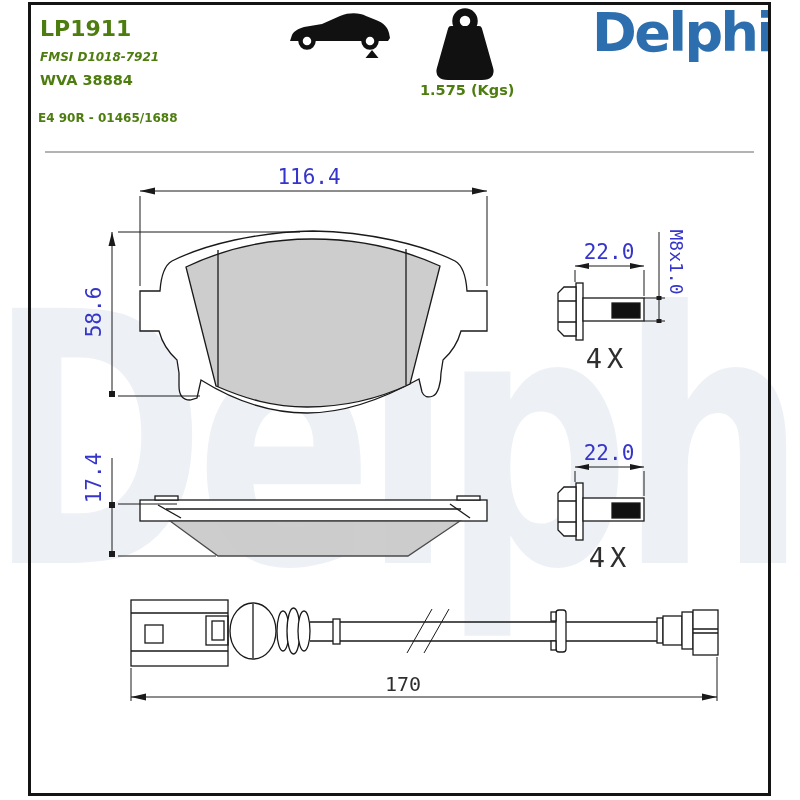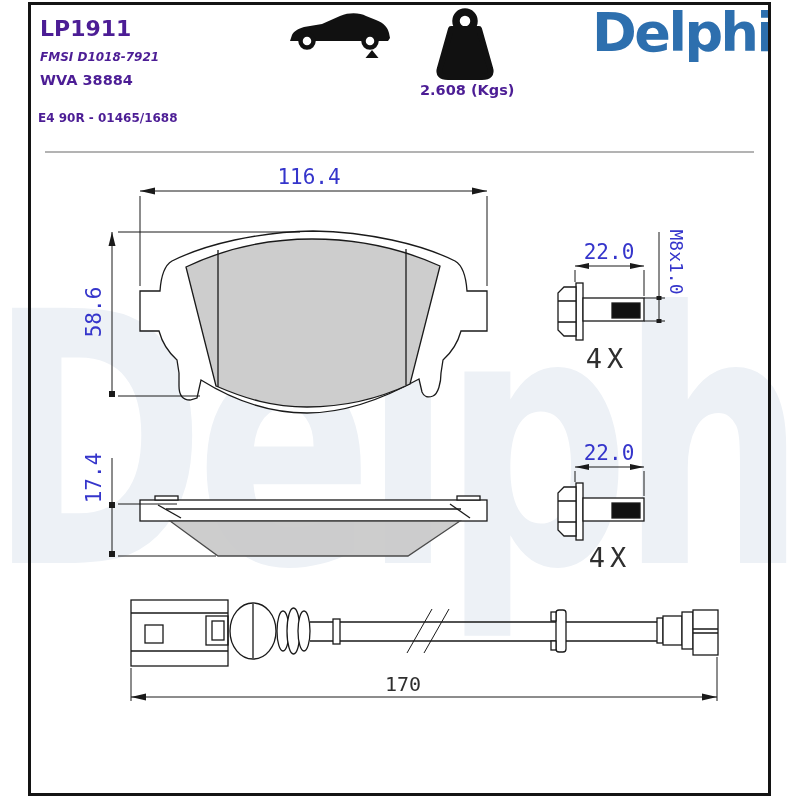--- a/index.html
+++ b/index.html
@@ -10,21 +10,21 @@
   .frame{
     position:absolute;left:28px;top:2px;width:737px;height:788px;
     border:3px solid #141414;z-index:3;pointer-events:none;
   }
   .watermark{
     position:absolute;left:-12px;top:267px;z-index:0;
     font-size:350px;font-weight:700;line-height:1;letter-spacing:-14px;
     color:#edf1f6;white-space:nowrap;
     transform:scaleX(0.75);transform-origin:left center;
   }
-  .hdr{position:absolute;z-index:2;color:#4c1d95;}
+  .hdr{position:absolute;z-index:2;color:#4d7c0f;}
   .part-number{left:40px;top:16px;font-size:22px;font-weight:700;}
   .fmsi{left:40px;top:50px;font-size:12px;font-weight:700;font-style:italic;}
   .wva{left:40px;top:72px;font-size:14.5px;font-weight:700;}
   .approval{left:38px;top:111px;font-size:12px;font-weight:700;}
   .weight-label{left:420px;top:82px;font-size:14.5px;font-weight:700;}
   .brand-logo{
     left:592px;top:1px;font-size:54px;font-weight:800;letter-spacing:-2.5px;
     color:#2d6fae;font-family:"DejaVu Sans","Liberation Sans",sans-serif;
   }
   .divider{
@@ -196,21 +196,21 @@
       <path d="M131,697 L146,693.5 L146,700.5 Z"></path>
       <path d="M717,697 L702,693.5 L702,700.5 Z"></path>
     </g>
     <text class="lentxt" x="403" y="691" text-anchor="middle">170</text>
   </svg>
 
   <div class="hdr part-number">LP1911</div>
   <div class="hdr fmsi">FMSI D1018-7921</div>
   <div class="hdr wva">WVA 38884</div>
   <div class="hdr approval">E4 90R - 01465/1688</div>
-  <div class="hdr weight-label">2.608 (Kgs)</div>
+  <div class="hdr weight-label">1.575 (Kgs)</div>
   <div class="hdr brand-logo">Delphi</div>
 
   <svg class="icon car-icon" width="104" height="48" viewBox="0 0 104 48">
     <path fill="#111111" d="M2,31 L4,25 C6,21 10,19 16,17 L34,14 L52,6
       C62,2 72,3 78,6 L88,10 C96,13 100,18 101,23 L102,28 L100,31 Z"></path>
     <circle cx="19" cy="31" r="6.5" fill="#ffffff" stroke="#111111" stroke-width="4.5"></circle>
     <circle cx="82" cy="31" r="6.5" fill="#ffffff" stroke="#111111" stroke-width="4.5"></circle>
     <path fill="#111111" d="M84,40 L77.5,48 L90.5,48 Z"></path>
   </svg>
 

